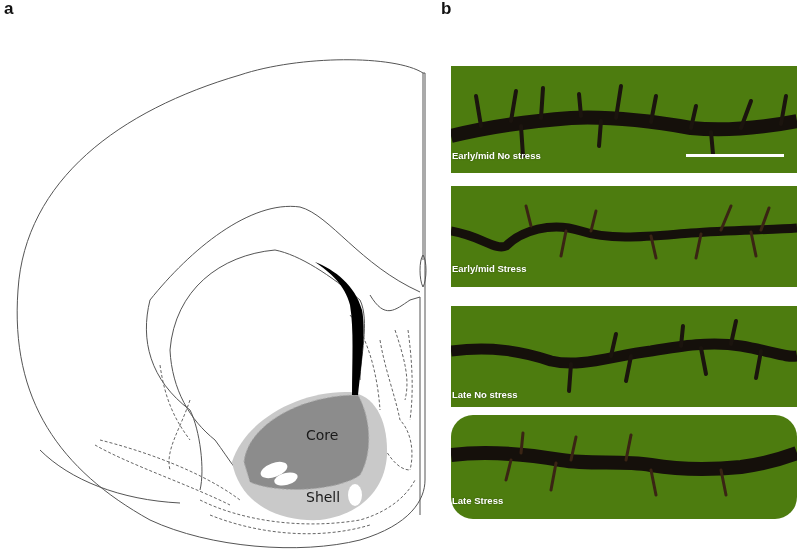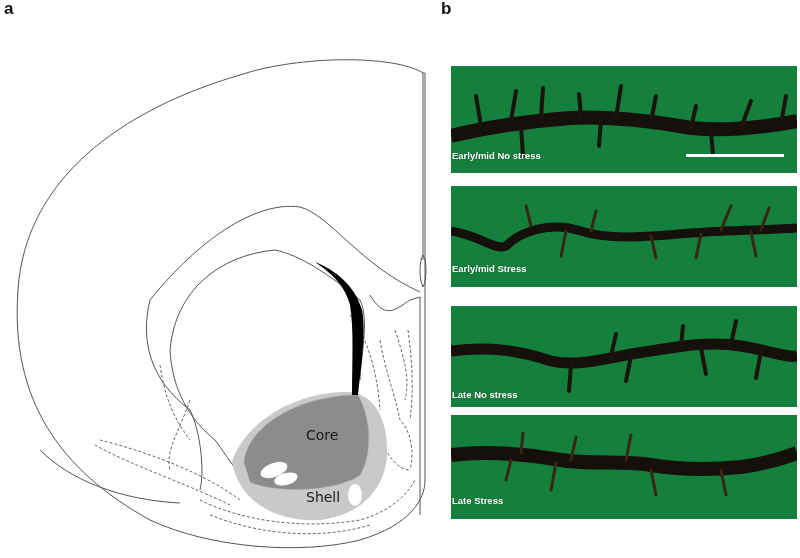--- a/index.html
+++ b/index.html
@@ -1,21 +1,21 @@
 <!DOCTYPE html>
 <html><head>
 <meta charset="utf-8">
 <style>
   html,body{margin:0;padding:0;background:#fff;}
   body{width:800px;height:558px;position:relative;overflow:hidden;font-family:"Liberation Sans",sans-serif;}
   .panel-label{position:absolute;font-weight:bold;font-size:17px;color:#111;}
   #lbl-a{left:4px;top:-1px;}
   #lbl-b{left:441px;top:-1px;}
   #brain{position:absolute;left:0;top:0;}
-  .micro{position:absolute;left:451px;width:346px;background:#15803d;overflow:hidden;}
+  .micro{position:absolute;left:451px;width:346px;background:#4d7c0f;overflow:hidden;}
   .micro svg{position:absolute;left:0;top:0;}
   .cap{position:absolute;left:1px;color:#fff;font-size:9.5px;font-weight:bold;text-shadow:0 0 2px rgba(0,0,0,.35);white-space:nowrap;}
   .scalebar{position:absolute;height:3px;background:#fff;}
   .region-text{font-family:"DejaVu Sans",sans-serif;font-size:14px;fill:#1a1a1a;}
 </style>
 </head>
 <body>
 
 <div class="panel-label" id="lbl-a">a</div>
 <div class="panel-label" id="lbl-b">b</div>
@@ -110,21 +110,21 @@
         <line x1="280" y1="38" x2="285" y2="15"></line>
       <line x1="120" y1="58" x2="118" y2="85"></line>
         <line x1="180" y1="50" x2="175" y2="75"></line>
         <line x1="250" y1="42" x2="255" y2="68"></line>
       <line x1="310" y1="45" x2="305" y2="72"></line>
     </g>
   </svg>
   <div class="cap" style="top:83px;">Late No stress</div>
 </div>
 
-<div class="micro" style="top:415px;height:104px;">
+<div class="micro" style="top:415px;height:104px;border-radius:22px;">
   <svg width="346" height="104">
     <path d="M0,40 C40,35 80,40 110,45 C140,50 170,45 200,50 C230,55 260,55 290,52 C320,48 335,42 346,38" stroke="#15100b" stroke-width="14" fill="none"></path>
     <g stroke="#3a2414" stroke-width="3" stroke-linecap="round">
       <line x1="70" y1="38" x2="72" y2="18"></line>
         <line x1="120" y1="45" x2="125" y2="22"></line>
         <line x1="175" y1="45" x2="180" y2="20"></line>
       <line x1="60" y1="45" x2="55" y2="65"></line>
         <line x1="105" y1="48" x2="100" y2="75"></line>
         <line x1="200" y1="55" x2="205" y2="80"></line>
       <line x1="270" y1="55" x2="275" y2="80"></line>

